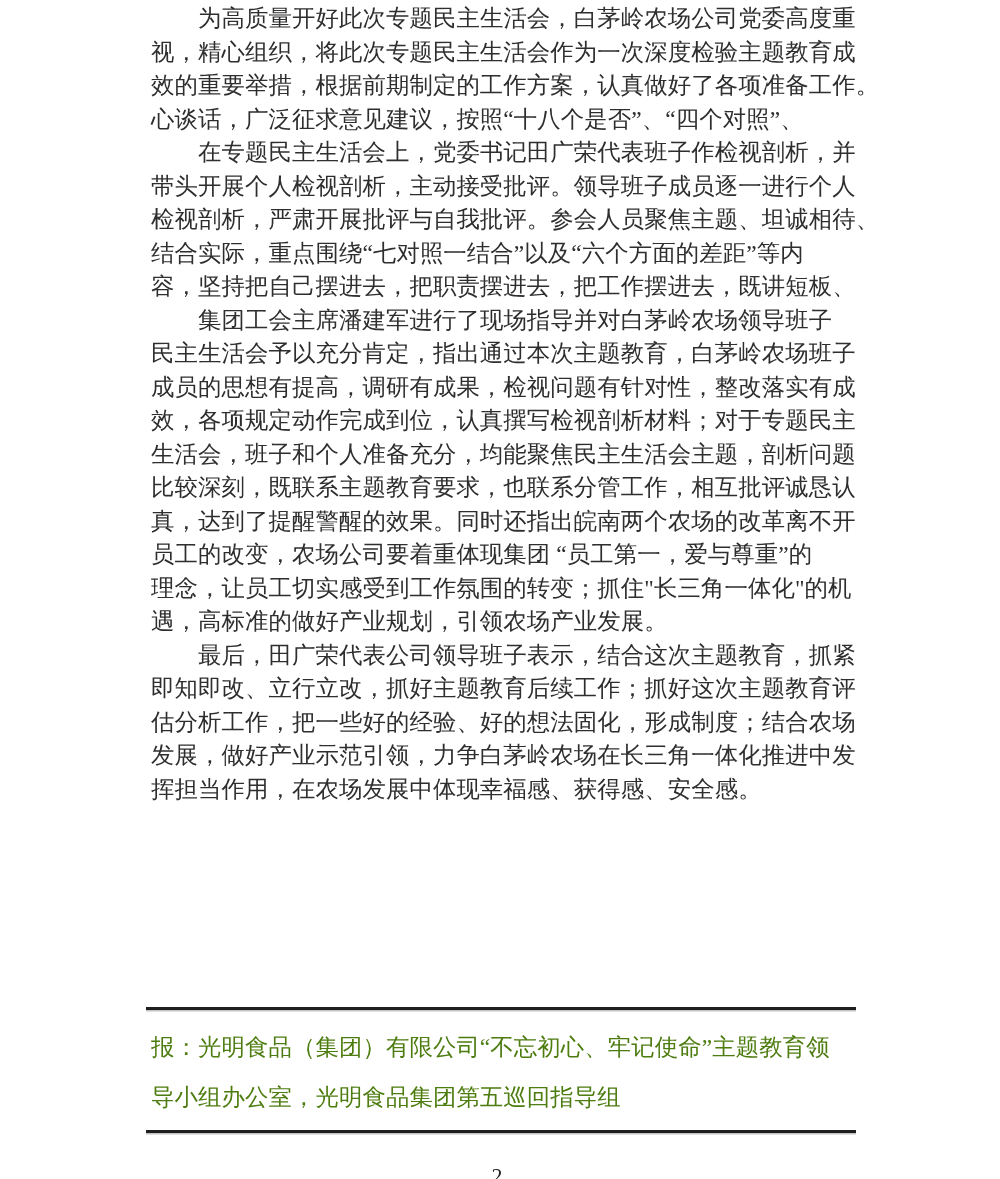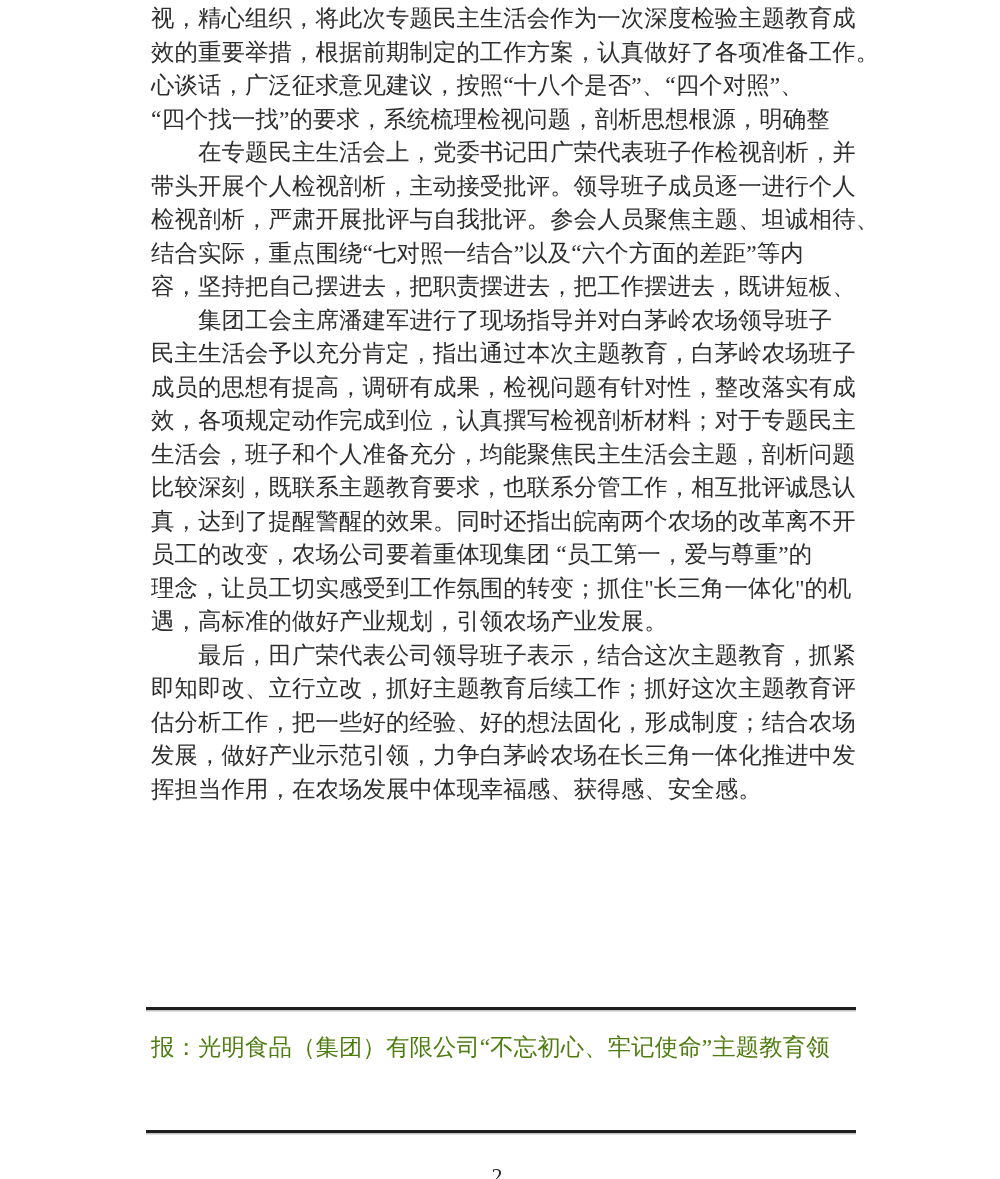--- a/index.html
+++ b/index.html
@@ -63,24 +63,24 @@
     color: #222222;
   }
 </style>
 </head>
 <body>
 
 <div class="page">
 
   <div class="body-text">
       <div>
+        <div class="line para-first">为高质量开好此次专题民主生活会，白茅岭农场公司党委高度重</div>
         <div class="line">视，精心组织，将此次专题民主生活会作为一次深度检验主题教育成</div>
         <div class="line">效的重要举措，根据前期制定的工作方案，认真做好了各项准备工作。</div>
         <div class="line">心谈话，广泛征求意见建议，按照“十八个是否”、“四个对照”、</div>
-        <div class="line">“四个找一找”的要求，系统梳理检视问题，剖析思想根源，明确整</div>
       </div>
       <div>
         <div class="line para-first">在专题民主生活会上，党委书记田广荣代表班子作检视剖析，并</div>
         <div class="line">带头开展个人检视剖析，主动接受批评。领导班子成员逐一进行个人</div>
         <div class="line">检视剖析，严肃开展批评与自我批评。参会人员聚焦主题、坦诚相待、</div>
         <div class="line">结合实际，重点围绕“七对照一结合”以及“六个方面的差距”等内</div>
         <div class="line">容，坚持把自己摆进去，把职责摆进去，把工作摆进去，既讲短板、</div>
       </div>
       <div>
         <div class="line para-first">集团工会主席潘建军进行了现场指导并对白茅岭农场领导班子</div>
@@ -100,19 +100,20 @@
         <div class="line">估分析工作，把一些好的经验、好的想法固化，形成制度；结合农场</div>
         <div class="line">发展，做好产业示范引领，力争白茅岭农场在长三角一体化推进中发</div>
         <div class="line">挥担当作用，在农场发展中体现幸福感、获得感、安全感。</div>
       </div>
     </div>
 
   <div class="separator sep-top"></div>
 
   <div class="footer-text">
       <div class="line">报：光明食品（集团）有限公司“不忘初心、牢记使命”主题教育领</div>
+      <div class="line">导小组办公室，光明食品集团第五巡回指导组</div>
     </div>
 
   <div class="separator sep-bottom"></div>
 
   <div class="page-number">2</div>
 
 </div>
 
 </body></html>

